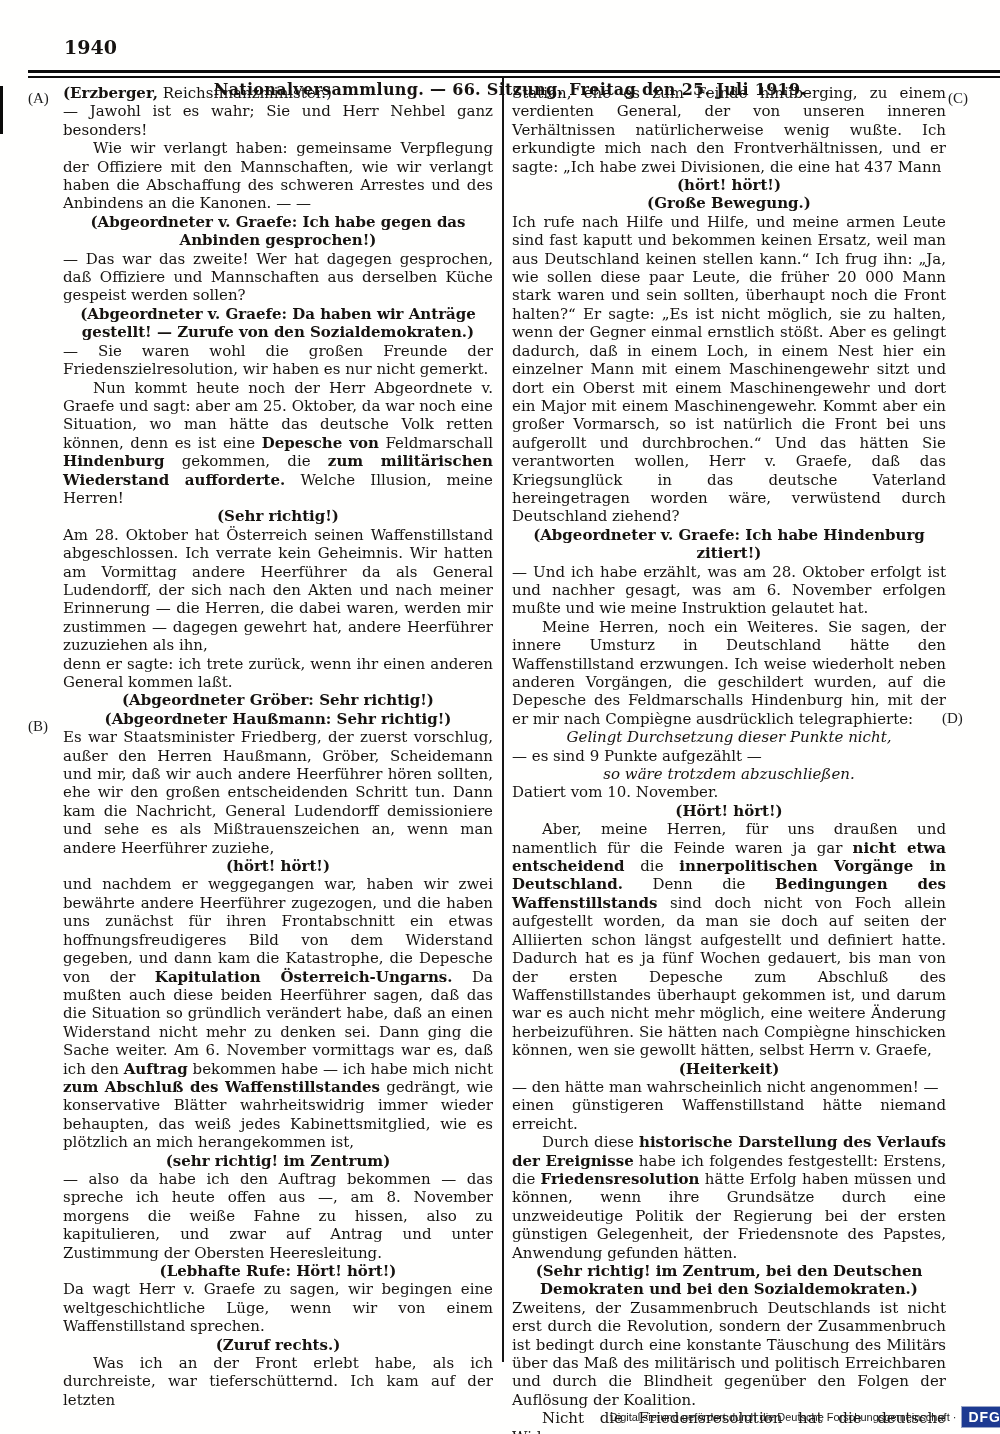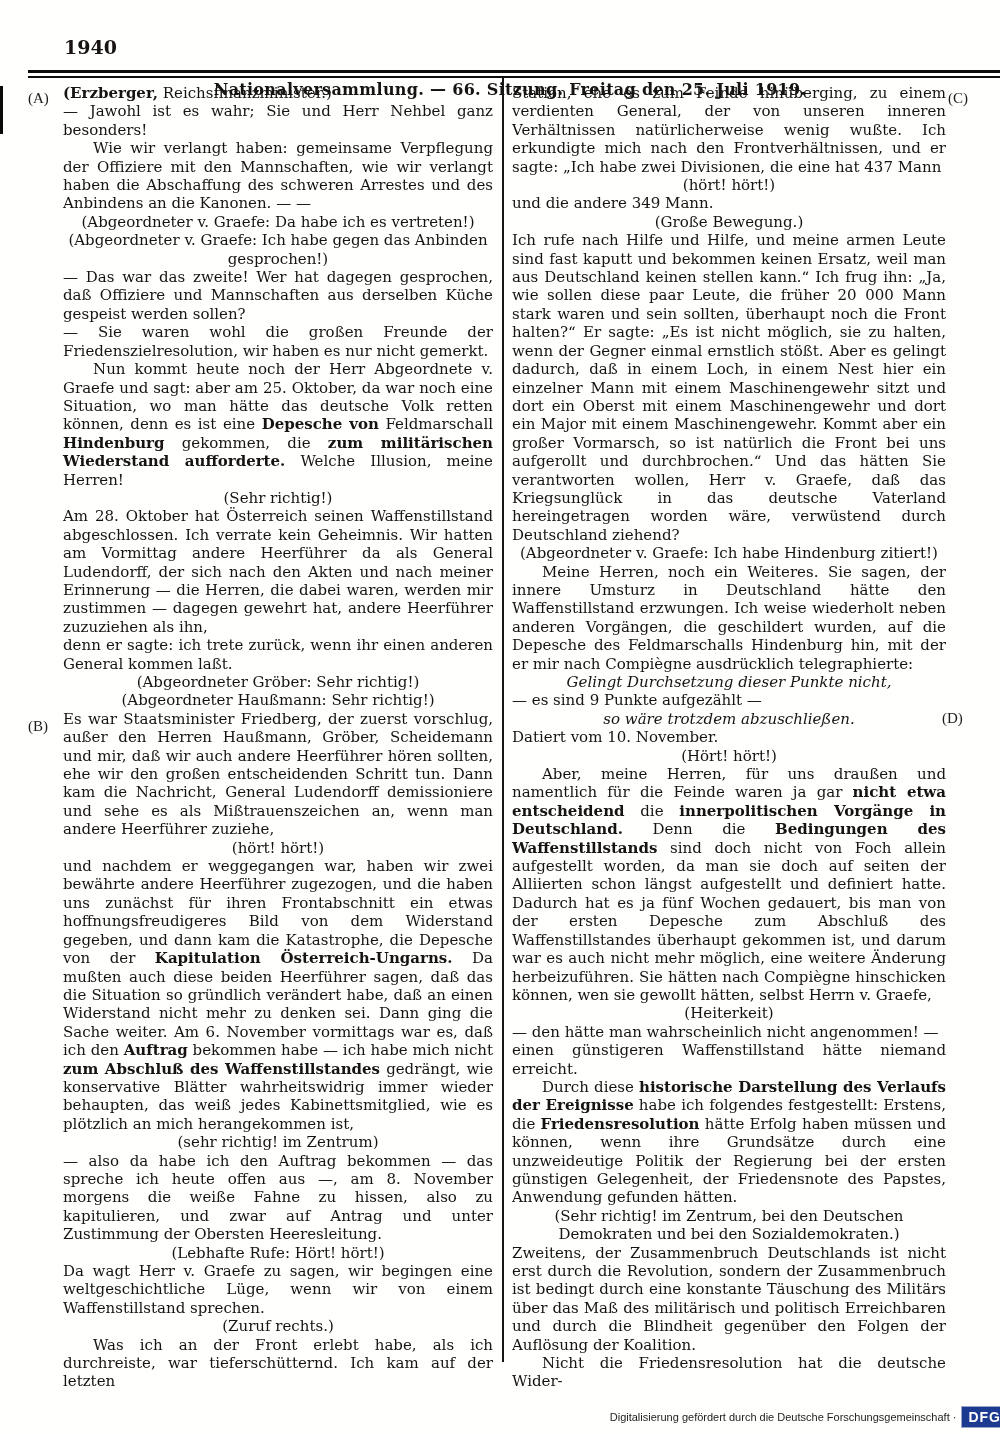--- a/index.html
+++ b/index.html
@@ -15,21 +15,21 @@
   .htitle  { display:block; text-align:center; font-size:16px; font-weight:bold; letter-spacing:0.3px;margin-top:44px; }
   .rule { position:absolute; top:70px; left:28px; right:16px; height:3px;
           border-top:3px solid #0d0d0d; border-bottom:2px solid #0d0d0d; }
   
   .col { position:absolute; top:84px; font-size:15px; line-height:18.4px; }
   .col-left  { left:63px;  width:430px; }
   .col-right { left:512px; width:434px; }
   .divider { position:absolute; left:502px; top:78px; width:2px; height:1284px; background:#151515; }
   
   .para { margin:0; text-align:justify; }
-  .para.stage { text-align:center; }
+  .para.stage { text-align:center;font-weight:bold; }
   .para.quote { text-align:center;font-style:italic; }
   .para.indent { text-indent:30px; }
   .para .bold { font-weight:bold; }
   
   .margin-label { position:absolute; font-family:"Liberation Serif", serif;
                   font-size:15px; color:#1c1c1c; }
   .ml-a { left:28px;  top:90px; }
   .ml-b { left:28px;  top:718px; }
   .ml-c { left:948px; top:90px; }
   .ml-d { left:942px; top:710px; }
@@ -52,23 +52,23 @@
     <span class="htitle">Nationalversammlung. — 66. Sitzung.  Freitag den 25. Juli 1919.</span>
   </div>
 
   <div class="rule"></div>
   <div class="artifact"></div>
 
   <div class="col col-left" id="col-left">
       <p class="para speaker"><span class="bold">(Erzberger,</span><span> Reichsfinanzminister.)</span></p>
       <p class="para dash"><span>— Jawohl ist es wahr; Sie und Herr Nehbel ganz besonders!</span></p>
       <p class="para indent"><span>Wie wir verlangt haben: gemeinsame Verpflegung der Offiziere mit den Mannschaften, wie wir verlangt haben die Abschaffung des schweren Arrestes und des Anbindens an die Kanonen. — —</span></p>
-      <p class="para stage"><span>(Abgeordneter v. Graefe: Da habe ich es vertreten!)</span></p>
       <p class="para stage"><span>(Abgeordneter v. Graefe: Ich habe gegen das Anbinden gesprochen!)</span></p>
       <p class="para dash"><span>— Das war das zweite! Wer hat dagegen gesprochen, daß Offiziere und Mannschaften aus derselben Küche gespeist werden sollen?</span></p>
+      <p class="para stage"><span>(Abgeordneter v. Graefe: Da haben wir Anträge gestellt! — Zurufe von den Sozialdemokraten.)</span></p>
       <p class="para dash"><span>— Sie waren wohl die großen Freunde der Friedenszielresolution, wir haben es nur nicht gemerkt.</span></p>
       <p class="para indent"><span>Nun kommt heute noch der Herr Abgeordnete v. Graefe und sagt: aber am 25. Oktober, da war noch eine Situation, wo man hätte das deutsche Volk retten können, denn es ist eine </span><span class="bold">Depesche von</span><span> Feldmarschall </span><span class="bold">Hindenburg</span><span> gekommen, die </span><span class="bold">zum militärischen Wiederstand aufforderte.</span><span> Welche Illusion, meine Herren!</span></p>
       <p class="para stage"><span>(Sehr richtig!)</span></p>
       <p class="para flush"><span>Am 28. Oktober hat Österreich seinen Waffenstillstand abgeschlossen. Ich verrate kein Geheimnis. Wir hatten am Vormittag andere Heerführer da als General Ludendorff, der sich nach den Akten und nach meiner Erinnerung — die Herren, die dabei waren, werden mir zustimmen — dagegen gewehrt hat, andere Heerführer zuzuziehen als ihn,</span></p>
       <p class="para flush"><span>denn er sagte: ich trete zurück, wenn ihr einen anderen General kommen laßt.</span></p>
       <p class="para stage"><span>(Abgeordneter Gröber: Sehr richtig!)</span></p>
       <p class="para stage"><span>(Abgeordneter Haußmann: Sehr richtig!)</span></p>
       <p class="para flush"><span>Es war Staatsminister Friedberg, der zuerst vorschlug, außer den Herren Haußmann, Gröber, Scheidemann und mir, daß wir auch andere Heerführer hören sollten, ehe wir den großen entscheidenden Schritt tun. Dann kam die Nachricht, General Ludendorff demissioniere und sehe es als Mißtrauenszeichen an, wenn man andere Heerführer zuziehe,</span></p>
       <p class="para stage"><span>(hört! hört!)</span></p>
       <p class="para flush"><span>und nachdem er weggegangen war, haben wir zwei bewährte andere Heerführer zugezogen, und die haben uns zunächst für ihren Frontabschnitt ein etwas hoffnungsfreudigeres Bild von dem Widerstand gegeben, und dann kam die Katastrophe, die Depesche von der </span><span class="bold">Kapitulation Österreich-Ungarns.</span><span> Da mußten auch diese beiden Heerführer sagen, daß das die Situation so gründlich verändert habe, daß an einen Widerstand nicht mehr zu denken sei. Dann ging die Sache weiter. Am 6. November vormittags war es, daß ich den </span><span class="bold">Auftrag</span><span> bekommen habe — ich habe mich nicht </span><span class="bold">zum Abschluß des Waffenstillstandes</span><span> gedrängt, wie konservative Blätter wahrheitswidrig immer wieder behaupten, das weiß jedes Kabinettsmitglied, wie es plötzlich an mich herangekommen ist,</span></p>
@@ -76,24 +76,24 @@
       <p class="para dash"><span>— also da habe ich den Auftrag bekommen — das spreche ich heute offen aus —, am 8. November morgens die weiße Fahne zu hissen, also zu kapitulieren, und zwar auf Antrag und unter Zustimmung der Obersten Heeresleitung.</span></p>
       <p class="para stage"><span>(Lebhafte Rufe: Hört! hört!)</span></p>
       <p class="para flush"><span>Da wagt Herr v. Graefe zu sagen, wir begingen eine weltgeschichtliche Lüge, wenn wir von einem Waffenstillstand sprechen.</span></p>
       <p class="para stage"><span>(Zuruf rechts.)</span></p>
       <p class="para indent"><span>Was ich an der Front erlebt habe, als ich durchreiste, war tieferschütternd. Ich kam auf der letzten</span></p>
     </div>
   <div class="divider"></div>
   <div class="col col-right" id="col-right">
       <p class="para flush"><span>Station, ehe es zum Feinde hinüberging, zu einem verdienten General, der von unseren inneren Verhältnissen natürlicherweise wenig wußte. Ich erkundigte mich nach den Frontverhältnissen, und er sagte: „Ich habe zwei Divisionen, die eine hat 437 Mann</span></p>
       <p class="para stage"><span>(hört! hört!)</span></p>
-      <p class="para flush"><span>und die andere 349 Mann.</span></p>
       <p class="para stage"><span>(Große Bewegung.)</span></p>
       <p class="para flush"><span>Ich rufe nach Hilfe und Hilfe, und meine armen Leute sind fast kaputt und bekommen keinen Ersatz, weil man aus Deutschland keinen stellen kann.“ Ich frug ihn: „Ja, wie sollen diese paar Leute, die früher 20 000 Mann stark waren und sein sollten, überhaupt noch die Front halten?“ Er sagte: „Es ist nicht möglich, sie zu halten, wenn der Gegner einmal ernstlich stößt. Aber es gelingt dadurch, daß in einem Loch, in einem Nest hier ein einzelner Mann mit einem Maschinengewehr sitzt und dort ein Oberst mit einem Maschinengewehr und dort ein Major mit einem Maschinengewehr. Kommt aber ein großer Vormarsch, so ist natürlich die Front bei uns aufgerollt und durchbrochen.“ Und das hätten Sie verantworten wollen, Herr v. Graefe, daß das Kriegsunglück in das deutsche Vaterland hereingetragen worden wäre, verwüstend durch Deutschland ziehend?</span></p>
       <p class="para stage"><span>(Abgeordneter v. Graefe: Ich habe Hindenburg zitiert!)</span></p>
+      <p class="para dash"><span>— Und ich habe erzählt, was am 28. Oktober erfolgt ist und nachher gesagt, was am 6. November erfolgen mußte und wie meine Instruktion gelautet hat.</span></p>
       <p class="para indent"><span>Meine Herren, noch ein Weiteres. Sie sagen, der innere Umsturz in Deutschland hätte den Waffenstillstand erzwungen. Ich weise wiederholt neben anderen Vorgängen, die geschildert wurden, auf die Depesche des Feldmarschalls Hindenburg hin, mit der er mir nach Compiègne ausdrücklich telegraphierte:</span></p>
       <p class="para quote"><span>Gelingt Durchsetzung dieser Punkte nicht,</span></p>
       <p class="para dash"><span>— es sind 9 Punkte aufgezählt —</span></p>
       <p class="para quote"><span>so wäre trotzdem abzuschließen.</span></p>
       <p class="para flush"><span>Datiert vom 10. November.</span></p>
       <p class="para stage"><span>(Hört! hört!)</span></p>
       <p class="para indent"><span>Aber, meine Herren, für uns draußen und namentlich für die Feinde waren ja gar </span><span class="bold">nicht etwa entscheidend</span><span> die </span><span class="bold">innerpolitischen Vorgänge in Deutschland.</span><span> Denn die </span><span class="bold">Bedingungen des Waffenstillstands</span><span> sind doch nicht von Foch allein aufgestellt worden, da man sie doch auf seiten der Alliierten schon längst aufgestellt und definiert hatte. Dadurch hat es ja fünf Wochen gedauert, bis man von der ersten Depesche zum Abschluß des Waffenstillstandes überhaupt gekommen ist, und darum war es auch nicht mehr möglich, eine weitere Änderung herbeizuführen. Sie hätten nach Compiègne hinschicken können, wen sie gewollt hätten, selbst Herrn v. Graefe,</span></p>
       <p class="para stage"><span>(Heiterkeit)</span></p>
       <p class="para dash"><span>— den hätte man wahrscheinlich nicht angenommen! —</span></p>
       <p class="para flush"><span>einen günstigeren Waffenstillstand hätte niemand erreicht.</span></p>

